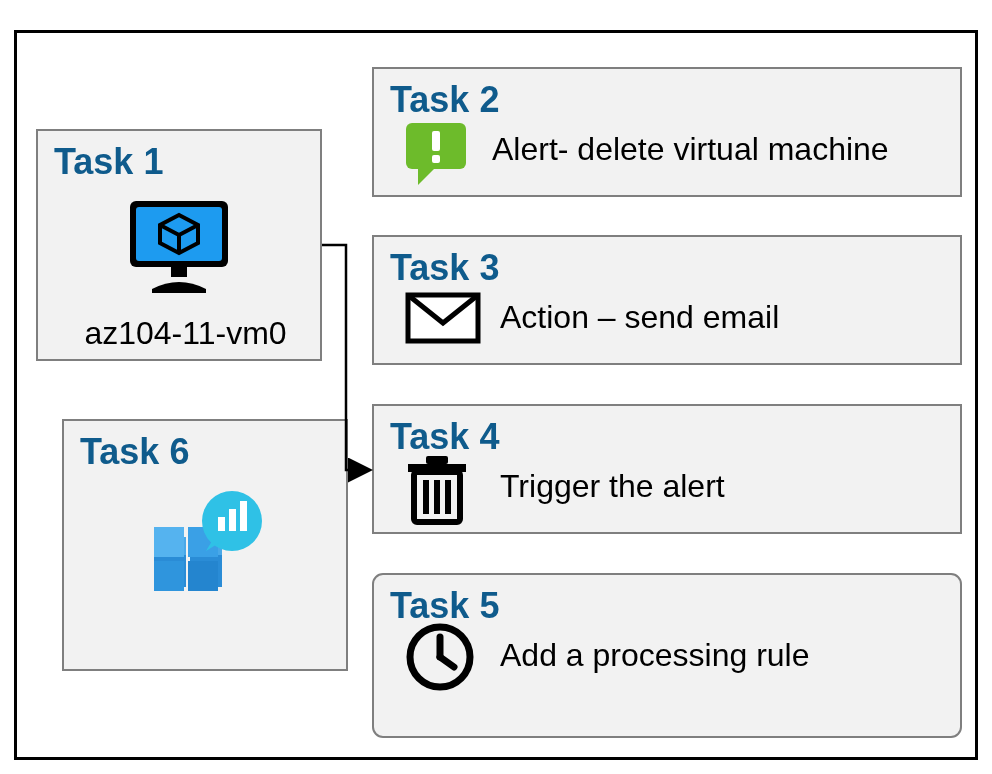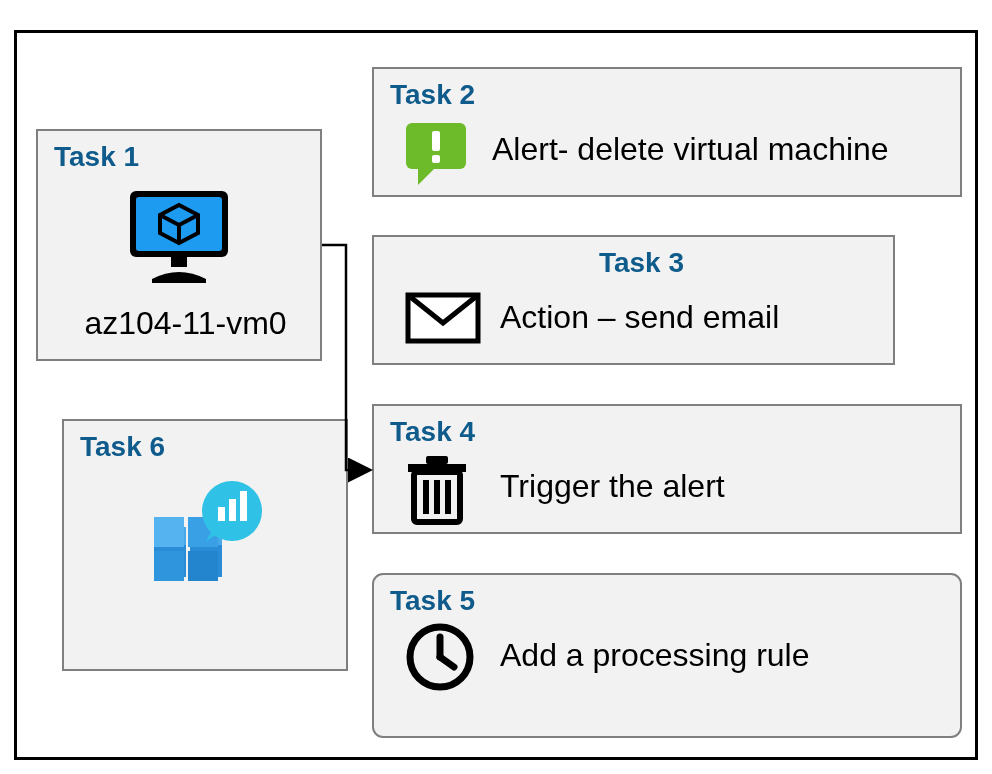--- a/index.html
+++ b/index.html
@@ -44,37 +44,37 @@
 
   .taskbox {
     position: absolute;
     background: #f2f2f2;
     border: 2px solid #7f7f7f;
     box-sizing: border-box;
   }
   .task-title {
     color: #0f5b8c;
     font-weight: 600;
-    font-size: 28px;
+    font-size: 36px;
     margin: 10px 0 0 16px;
   }
 
   
   .task1 { left: 36px; top: 129px; width: 286px; height: 232px; }
   .task1 .icon-wrap { text-align: center; margin-top: 14px; }
   .task1 .subtitle { text-align: center; font-size: 32px; margin-top: 18px; margin-left: 13px; }
 
   
   .task6 { left: 36px; top: 419px; width: 286px; height: 252px; margin-left: 26px; }
   .task6 .icon-wrap { text-align: center; margin-top: 14px; }
   .task6 .subtitle { text-align: center; font-size: 28px; margin-top: 22px; }
 
   
   .task2 { left: 372px; top: 67px;  width: 590px; height: 130px; }
-  .task3 { left: 372px; top: 235px; width: 523px; height: 130px; text-align: center; }
+  .task3 { left: 372px; top: 235px; width: 590px; height: 130px; }
   .task4 { left: 372px; top: 404px; width: 590px; height: 130px; }
   .task5 { left: 372px; top: 573px; width: 590px; height: 165px; border-radius: 11px; }
 
   .row-icon { position: absolute; }
   .row-text { position: absolute; font-size: 32px; }
 
   
   .task2 .row-icon { left: 30px; top: 52px; }
   .task2 .row-text { left: 118px; top: 62px; }
   

